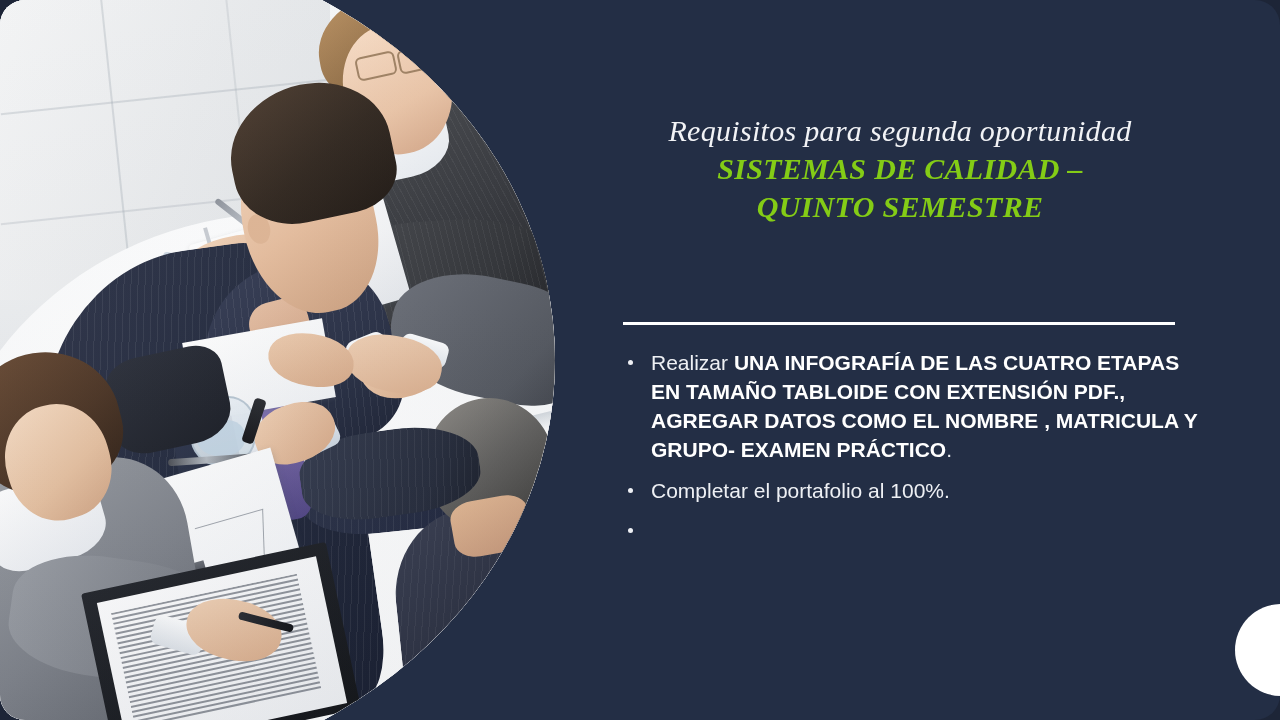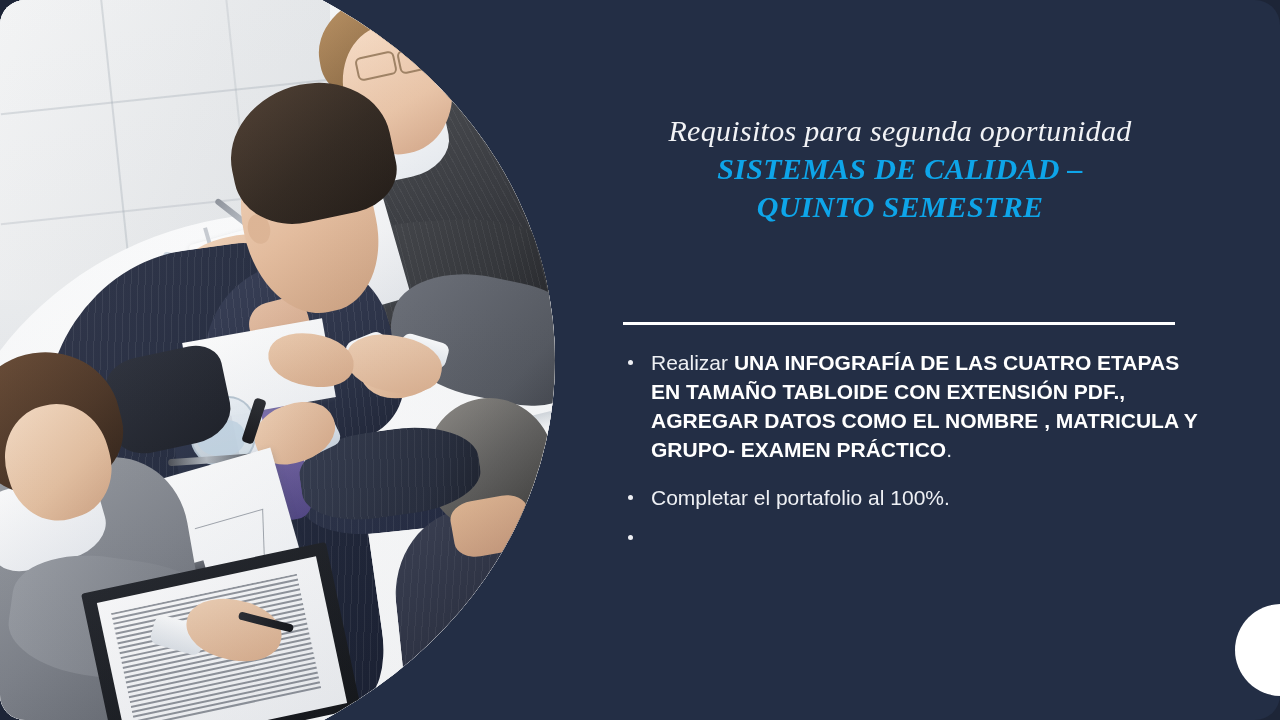--- a/index.html
+++ b/index.html
@@ -525,21 +525,21 @@
     line-height: 38px;
     letter-spacing: 0.3px;
     color: #f2f3f6;
   }
   #title-line2, #title-line3 {
     font-style: italic;
     font-weight: bold;
     font-size: 30px;
     line-height: 38px;
     letter-spacing: 0.3px;
-    color: #0ea5e9;
+    color: #84cc16;
   }
   #divider {
     position: absolute;
     left: 623px;
     top: 322px;
     width: 552px;
     height: 3px;
     background: #ffffff;
   }
 
@@ -565,21 +565,21 @@
     top: 12px;
     width: 5px;
     height: 5px;
     border-radius: 50%;
     background: #eef0f4;
   }
   .bullet b {
     font-weight: 700;
     color: #ffffff;
   }
-  #bullet-2 { margin-bottom: 19px; }
+  #bullet-2 { margin-bottom: 12px; }
 
   #corner-circle {
     position: absolute;
     left: 1235px;
     top: 604px;
     width: 92px;
     height: 92px;
     border-radius: 50%;
     background: #ffffff;
   }

